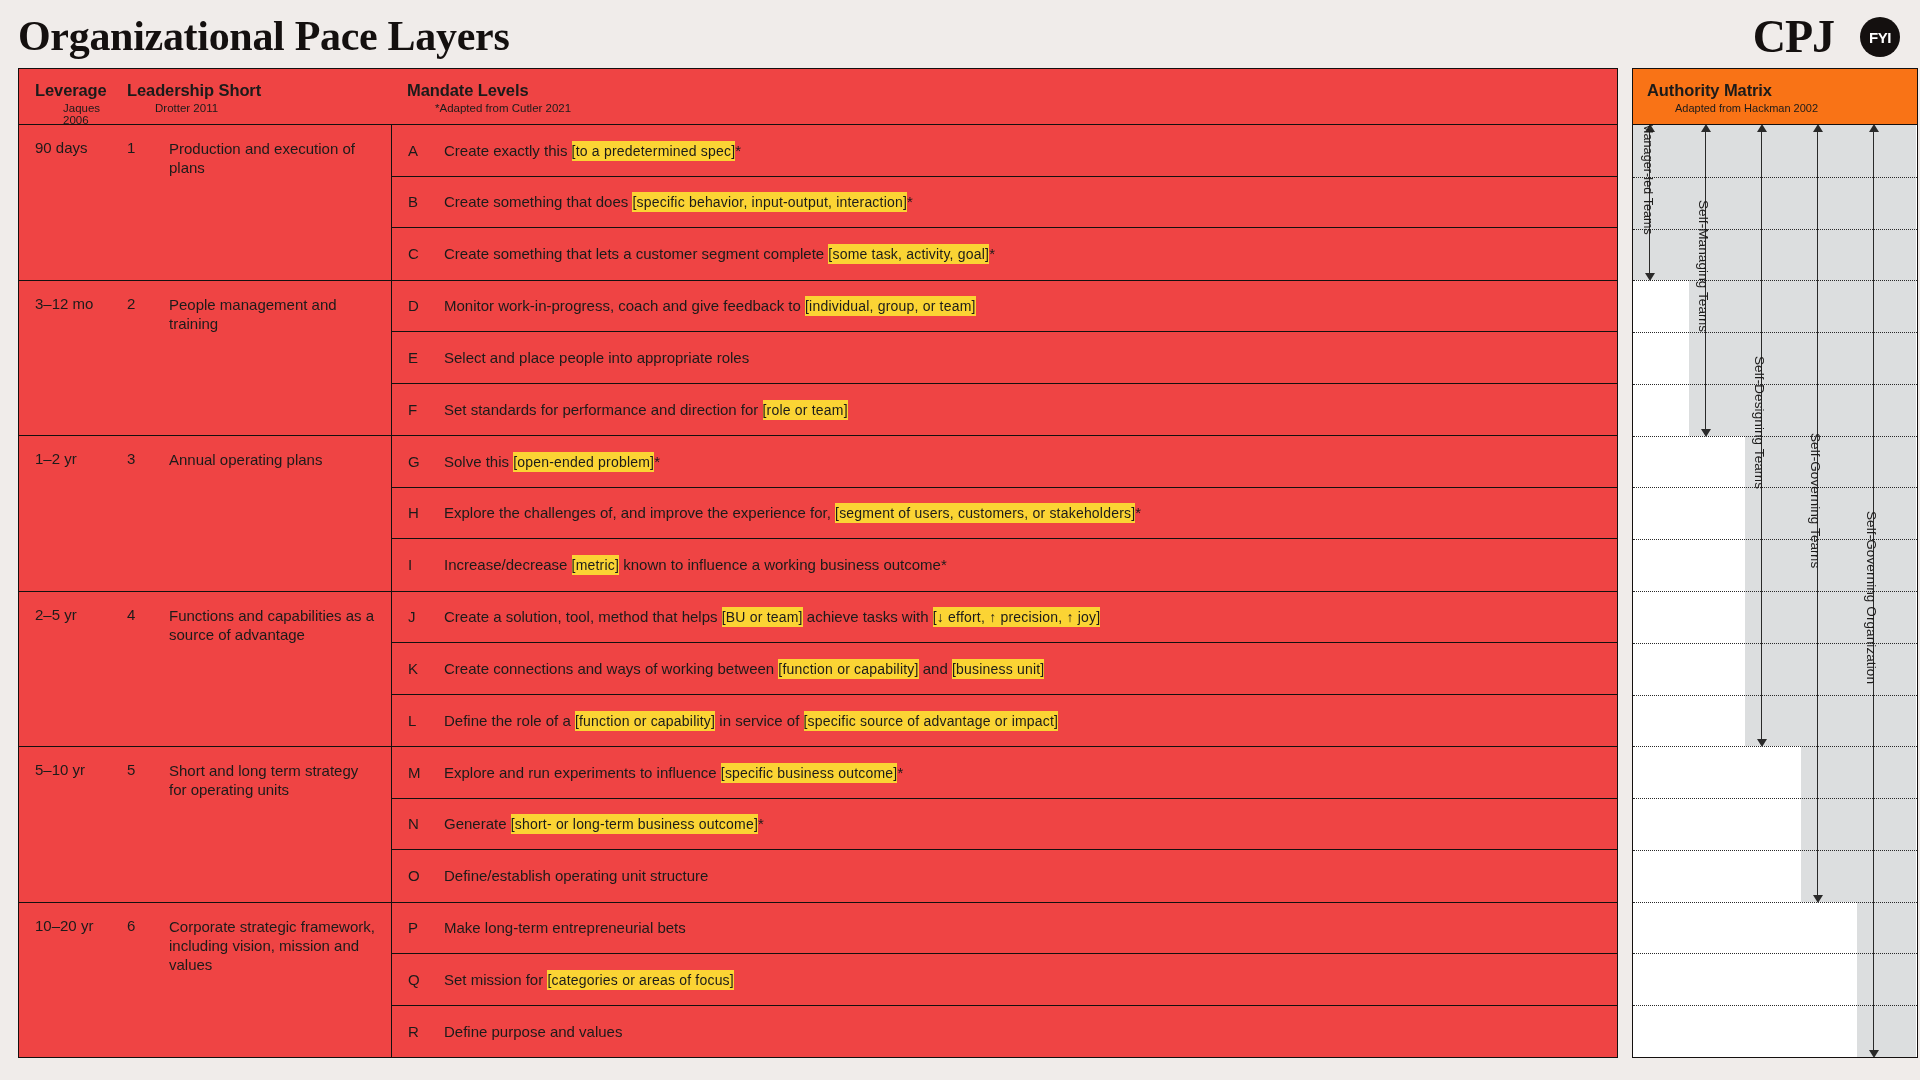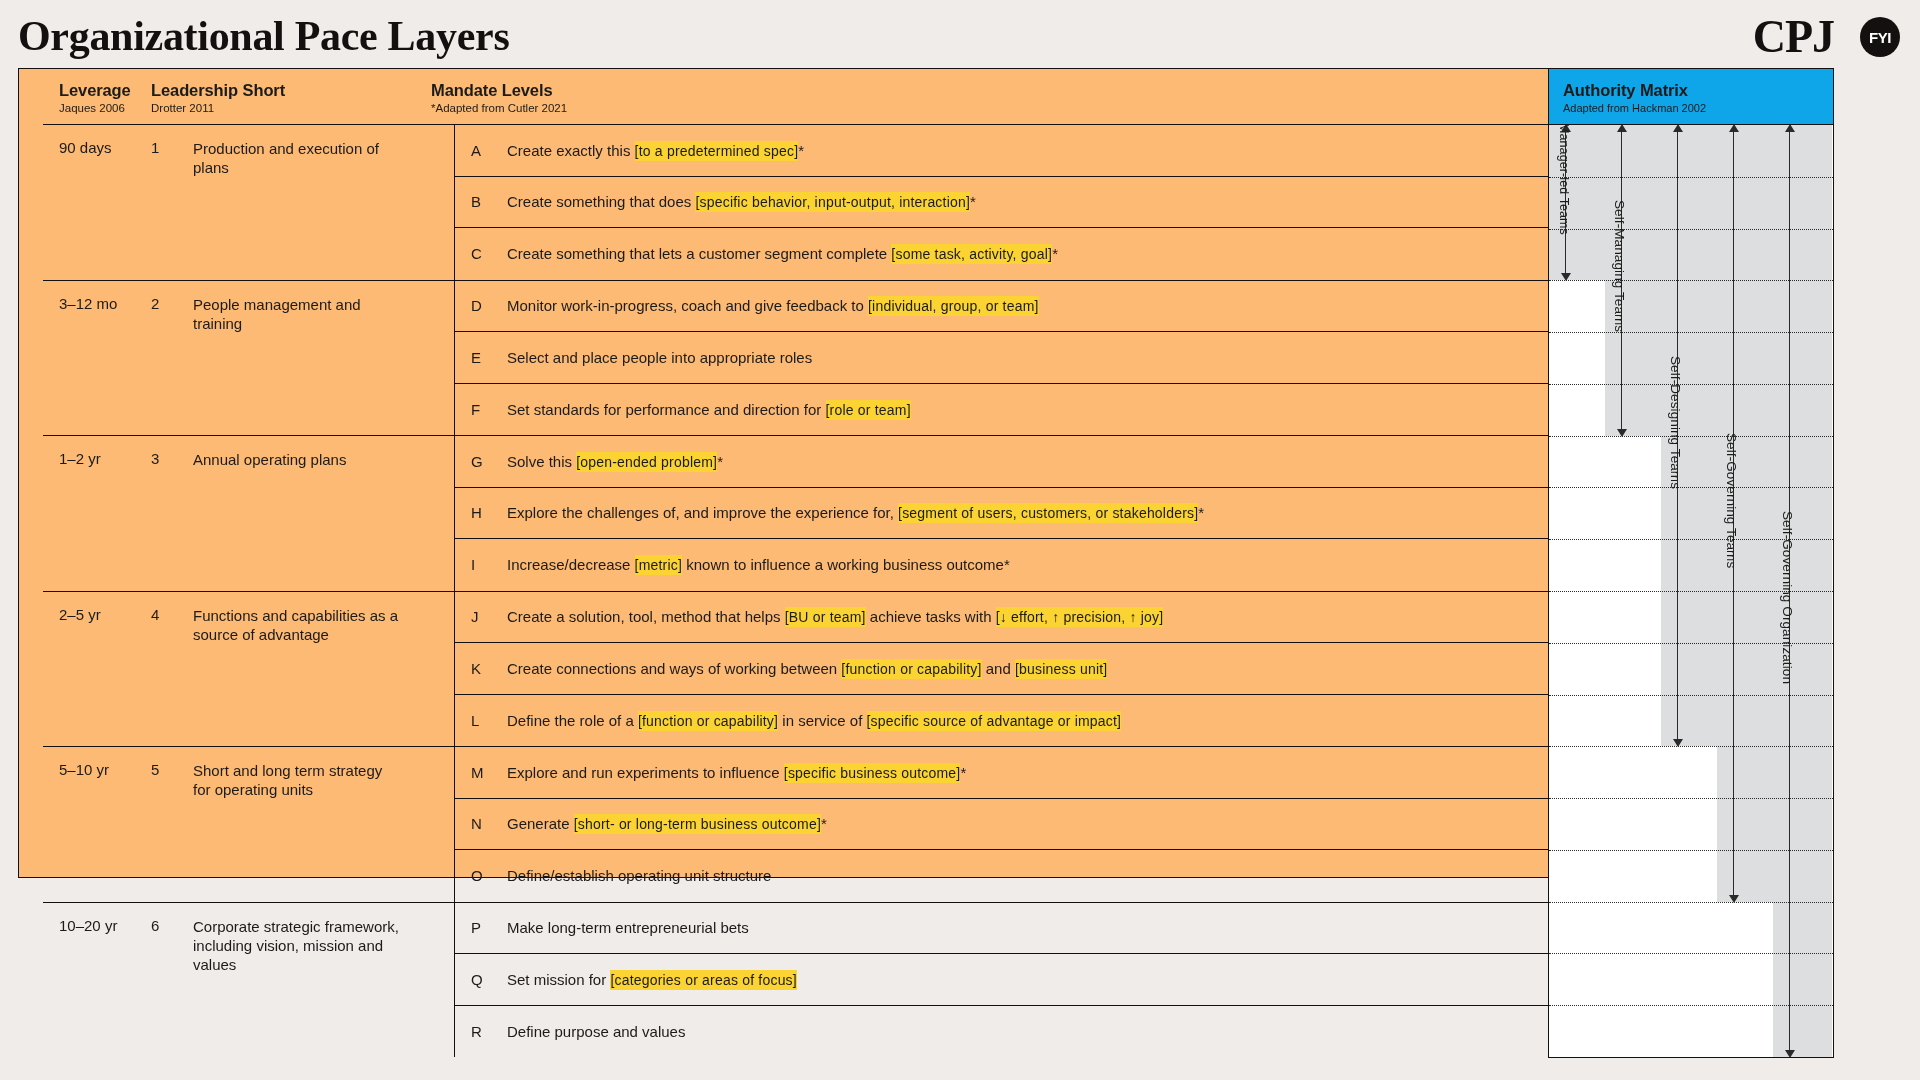--- a/index.html
+++ b/index.html
@@ -60,55 +60,54 @@
     font-weight: 700;
     letter-spacing: -0.5px;
   }
 
   
   .table-card {
     position: absolute;
     left: 18px;
     top: 68px;
     width: 1600px;
-    height: 810px;
-    background: #fdba74;
+    height: 990px;
+    background: #ef4444;
     border: 1.5px solid #14100f;
-    padding-left: 24px;
   }
 
   .thead {
     display: flex;
     height: 56px;
     border-bottom: 1.5px solid #14100f;
     padding-top: 12px;
   }
   .th { padding-left: 16px; }
   .th-title {
     font-size: 16.5px;
     font-weight: 700;
     color: #1c1b1a;
     letter-spacing: -0.1px;
   }
   .th-sub {
     font-size: 11.5px;
     font-weight: 400;
     color: #1c1b1a;
     margin-top: 2px;
+    margin-left: 28px;
   }
 
   .col-leverage   { width: 108px; }
   .col-level      { width: 42px;  }
   .col-mandate    { flex: 1;      }
 
   
   .group {
     display: flex;
     border-bottom: 1.5px solid #14100f;
-    gap: 39px;
   }
   .group:last-child { border-bottom: none; }
 
   .group-left {
     display: flex;
     padding-top: 14px;
   }
   .gl-leverage {
     width: 108px;
     padding-left: 16px;
@@ -157,25 +156,25 @@
     background: #fbd434;
     font-family: Liberation Sans, sans-serif;
     font-size: 14px;
     padding: 2px 0;
     letter-spacing: 0.2px;
   }
 
   
   .matrix-card {
     position: absolute;
-    left: 1548px;
+    left: 1632px;
     top: 68px;
     width: 286px;
     height: 990px;
-    background: #0ea5e9;
+    background: #f97316;
     border: 1.5px solid #14100f;
   }
   .matrix-head {
     height: 56px;
     border-bottom: 1.5px solid #14100f;
     padding: 12px 0 0 14px;
   }
   .matrix-head .th-title { font-size: 16.5px; }
   .matrix-head .th-sub   { font-size: 11px; }
 

